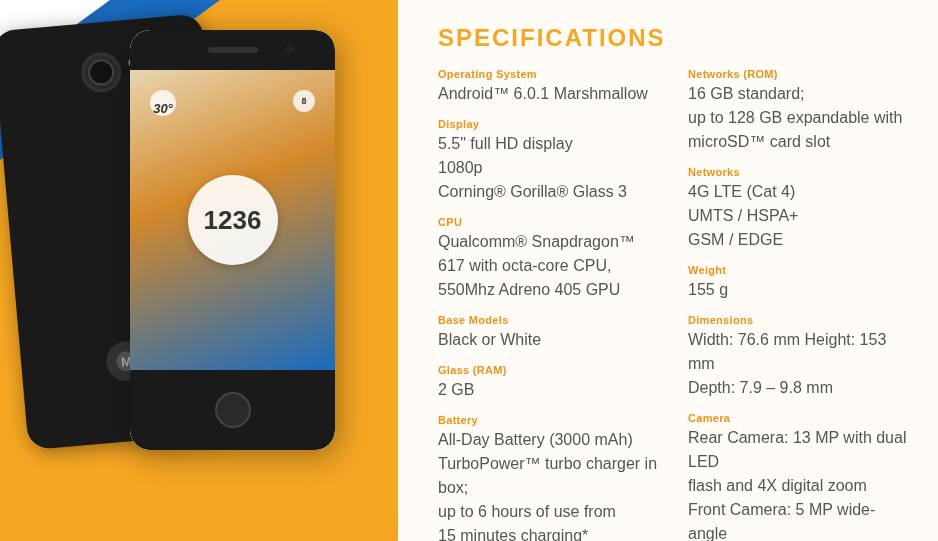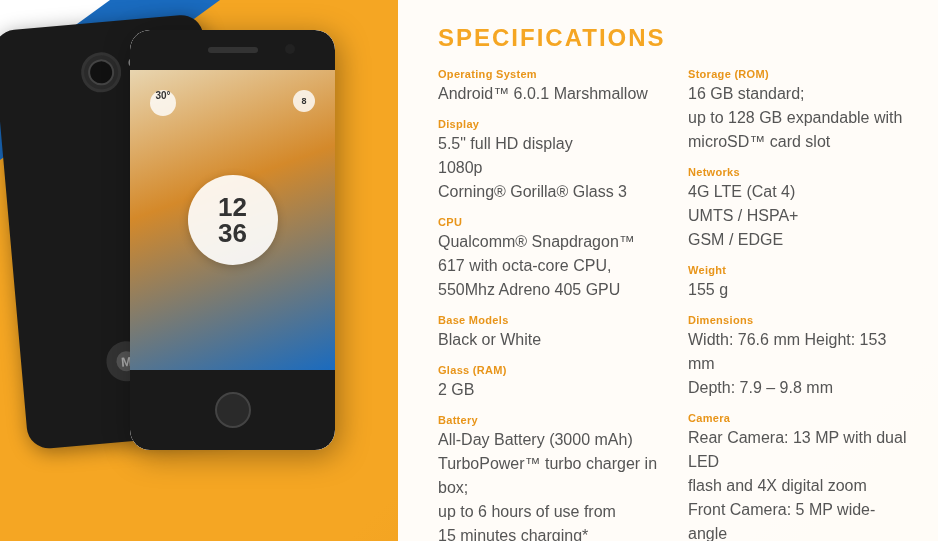--- a/index.html
+++ b/index.html
@@ -164,21 +164,21 @@
       justify-content: center;
       overflow: hidden;
     }
 
     .phone-screen-clock {
       background: rgba(255,255,255,0.9);
       border-radius: 50%;
       width: 90px;
       height: 90px;
       display: flex;
-      flex-direction: column;
+      flex-direction: row;
       align-items: center;
       justify-content: center;
       box-shadow: 0 2px 10px rgba(0,0,0,0.2);
     }
 
     .clock-time {
       font-size: 26px;
       font-weight: bold;
       color: #333;
       line-height: 1;
@@ -186,25 +186,26 @@
 
     .phone-screen-badge {
       position: absolute;
       top: 20px;
       left: 20px;
       background: rgba(255,255,255,0.8);
       border-radius: 50%;
       width: 26px;
       height: 26px;
       display: flex;
-      align-items: flex-start;
-      justify-content: center;
-      font-size: 10px;
+      align-items: flex-end;
+      justify-content: center;
+      font-size: 13px;
       font-weight: bold;
       color: #333;
+      font-style: italic;
     }
 
     .phone-screen-badge2 {
       position: absolute;
       top: 20px;
       right: 20px;
       background: rgba(255,255,255,0.8);
       border-radius: 50%;
       width: 22px;
       height: 22px;
@@ -361,21 +362,21 @@
       <div class="spec-item">
         <div class="spec-label spec-label-orange">Battery</div>
         <div class="spec-value">All-Day Battery (3000 mAh)<br>TurboPower™ turbo charger in box;<br>up to 6 hours of use from<br>15 minutes charging*</div>
       </div>
 
     </div>
 
     <div>
 
       <div class="spec-item">
-        <div class="spec-label spec-label-orange">Storage (ROM)</div>
+        <div class="spec-label spec-label-orange">Networks (ROM)</div>
         <div class="spec-value">16 GB standard;<br>up to 128 GB expandable with<br>microSD™ card slot</div>
       </div>
 
       <div class="spec-item">
         <div class="spec-label spec-label-orange">Networks</div>
         <div class="spec-value">4G LTE (Cat 4)<br>UMTS / HSPA+<br>GSM / EDGE</div>
       </div>
 
       <div class="spec-item">
         <div class="spec-label spec-label-orange">Weight</div>

